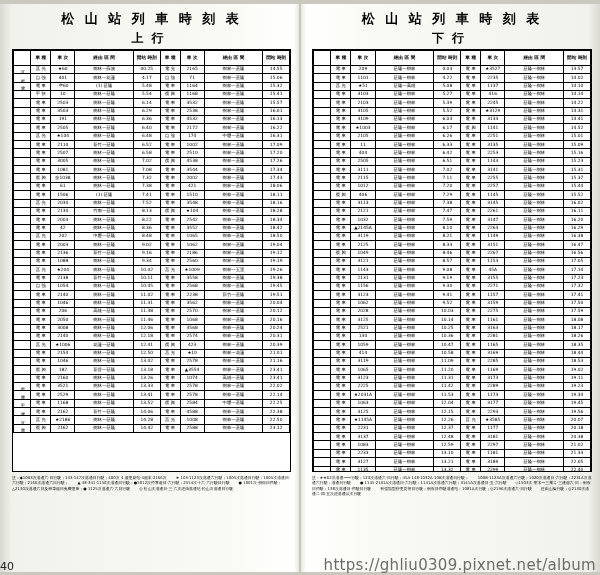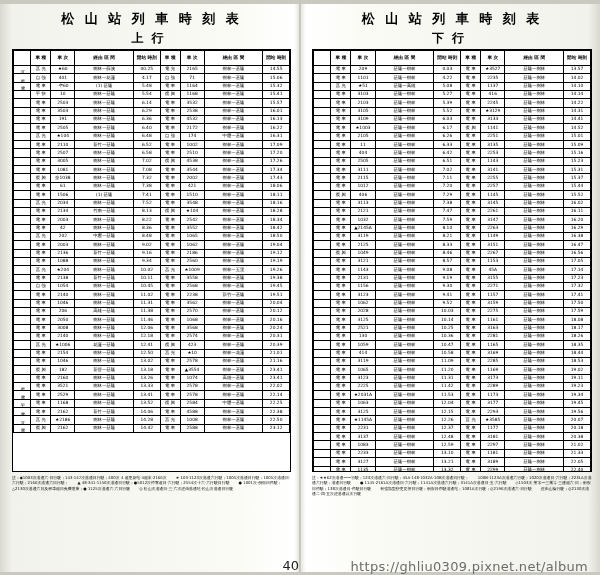--- a/index.html
+++ b/index.html
@@ -82,28 +82,28 @@
   .note{
     font-size:3.9px;
     line-height:1.35;
     margin-top:3px;
     color:#111;
     letter-spacing:0;
   }
   .pagenum{
     position:absolute;
     bottom:2px;left:0;right:0;
-    text-align:right;
-    font-size:13px;
+    text-align:left;
+    font-size:11px;
     color:#222;
   }
   .watermark{
     position:absolute;
-    right:12px;bottom:1px;
-    font-size:13px;
+    right:4px;bottom:1px;
+    font-size:15px;
     color:#6b6b6b;
     letter-spacing:0.3px;
     font-family:"DejaVu Sans","Liberation Sans",sans-serif;
   }
   .spine{
     position:absolute;top:0;bottom:0;left:299px;width:2px;
     background:linear-gradient(to right,#cdcdc4,#b9b9b0,#cdcdc4);
     opacity:.8;
   }
   .edge-top{position:absolute;left:0;right:0;top:0;height:4px;background:#c9c9c0;}

